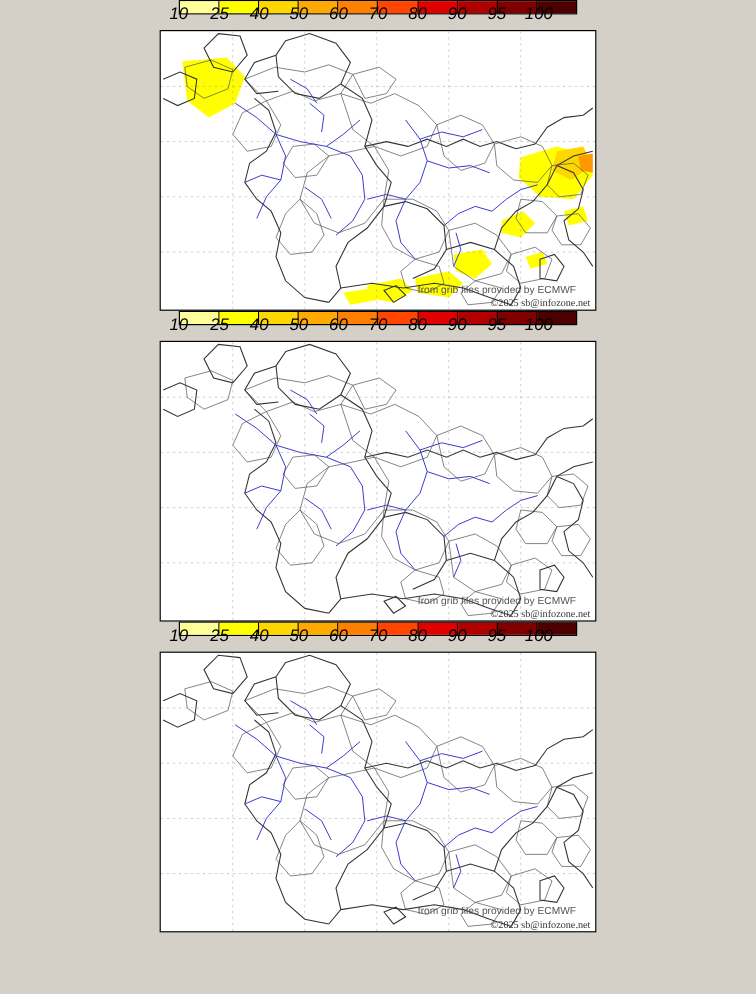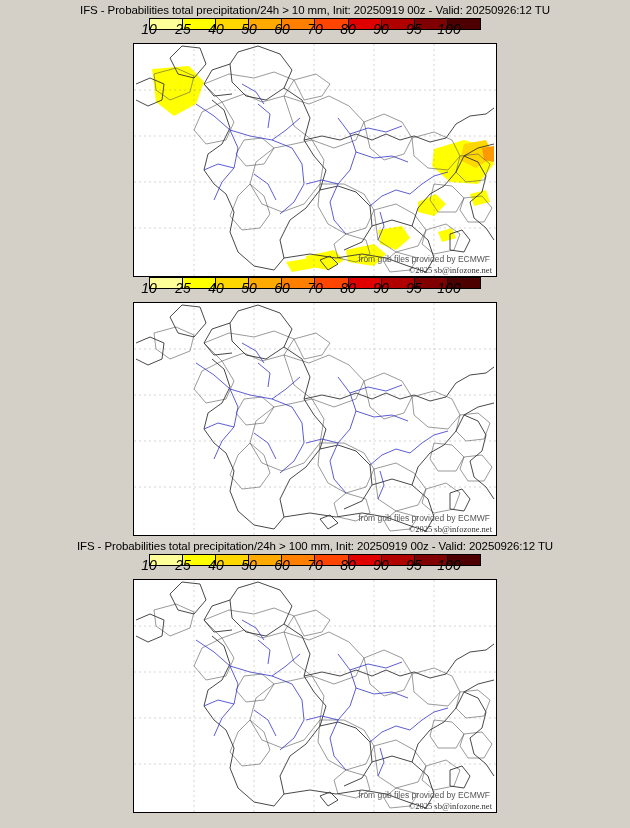--- a/index.html
+++ b/index.html
@@ -66,40 +66,39 @@
   .map {
     position: relative;
     width: 362px;
     height: 232px;
     background: #ffffff;
     border: 1px solid #000;
     overflow: hidden;
   }
   .credit-ecmwf {
     position: absolute;
-    right: 6px;
+    right: 16px;
     bottom: 12px;
     font-size: 8.5px;
     color: #555;
   }
   .credit-site {
     position: absolute;
     right: 4px;
     bottom: 1px;
     font-size: 8.5px;
     color: #333;
     font-family: Liberation Serif, serif;
   }
   svg { display: block; }
 </style>
 </head>
 <body>
 
 <div class="panel">
-  <div class="panel-title">IFS - Probabilities total precipitation/24h &gt; 10 mm, Init: 20250919 00z - Valid: 20250926:12 TU</div>
   <div class="colorbar-wrap">
     <div class="colorbar">
       <div class="cb-seg" style="background:#ffff99"></div>
       <div class="cb-seg" style="background:#ffff00"></div>
       <div class="cb-seg" style="background:#ffd700"></div>
       <div class="cb-seg" style="background:#ffaa00"></div>
       <div class="cb-seg" style="background:#ff7f00"></div>
       <div class="cb-seg" style="background:#ff4500"></div>
       <div class="cb-seg" style="background:#e00000"></div>
       <div class="cb-seg" style="background:#b00000"></div>
@@ -309,21 +308,20 @@
             <path d="M0 184 L362 184"></path>
         </g>
       </svg>
       <div class="credit-ecmwf">from grib files provided by ECMWF</div>
       <div class="credit-site">©2025 sb@infozone.net</div>
     </div>
   </div>
 </div>
 
 <div class="panel">
-  <div class="panel-title">IFS - Probabilities total precipitation/24h &gt; 100 mm, Init: 20250919 00z - Valid: 20250926:12 TU</div>
   <div class="colorbar-wrap">
     <div class="colorbar">
       <div class="cb-seg" style="background:#ffff99"></div>
       <div class="cb-seg" style="background:#ffff00"></div>
       <div class="cb-seg" style="background:#ffd700"></div>
       <div class="cb-seg" style="background:#ffaa00"></div>
       <div class="cb-seg" style="background:#ff7f00"></div>
       <div class="cb-seg" style="background:#ff4500"></div>
       <div class="cb-seg" style="background:#e00000"></div>
       <div class="cb-seg" style="background:#b00000"></div>

